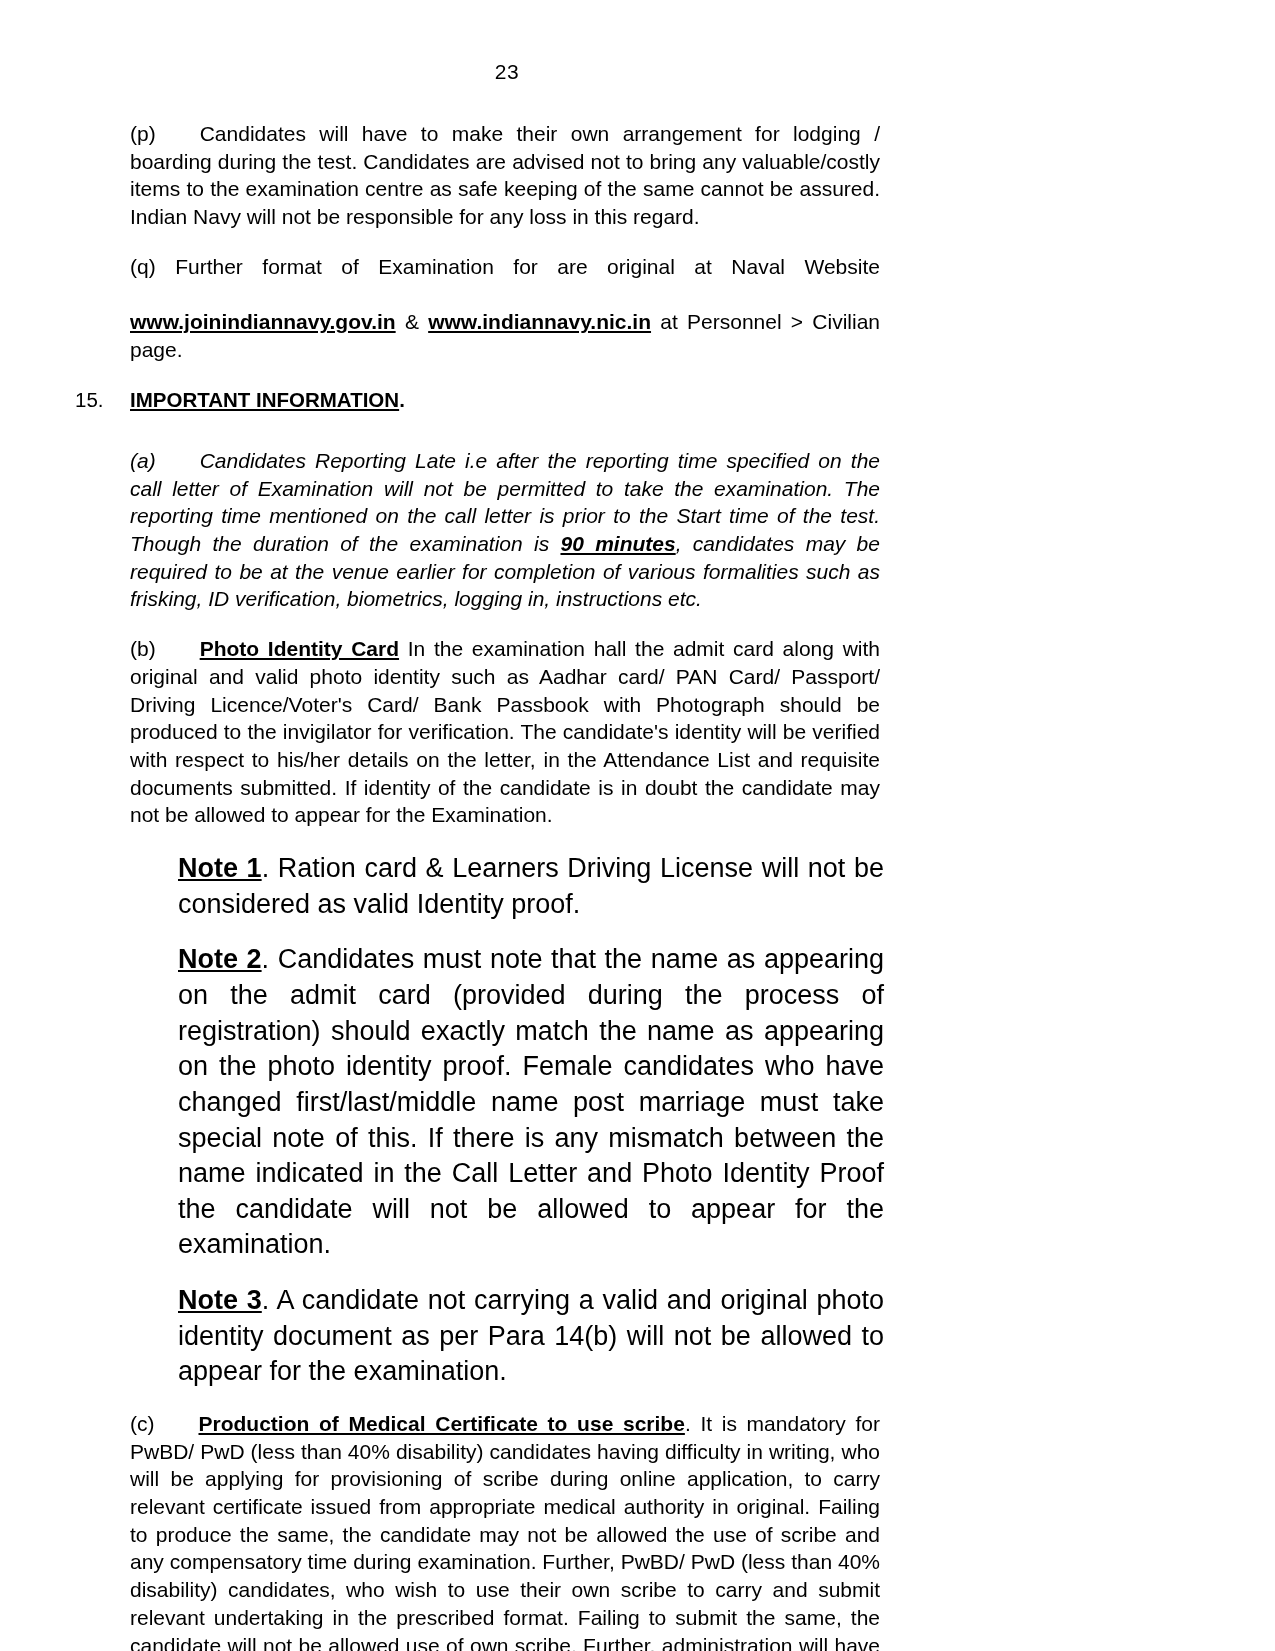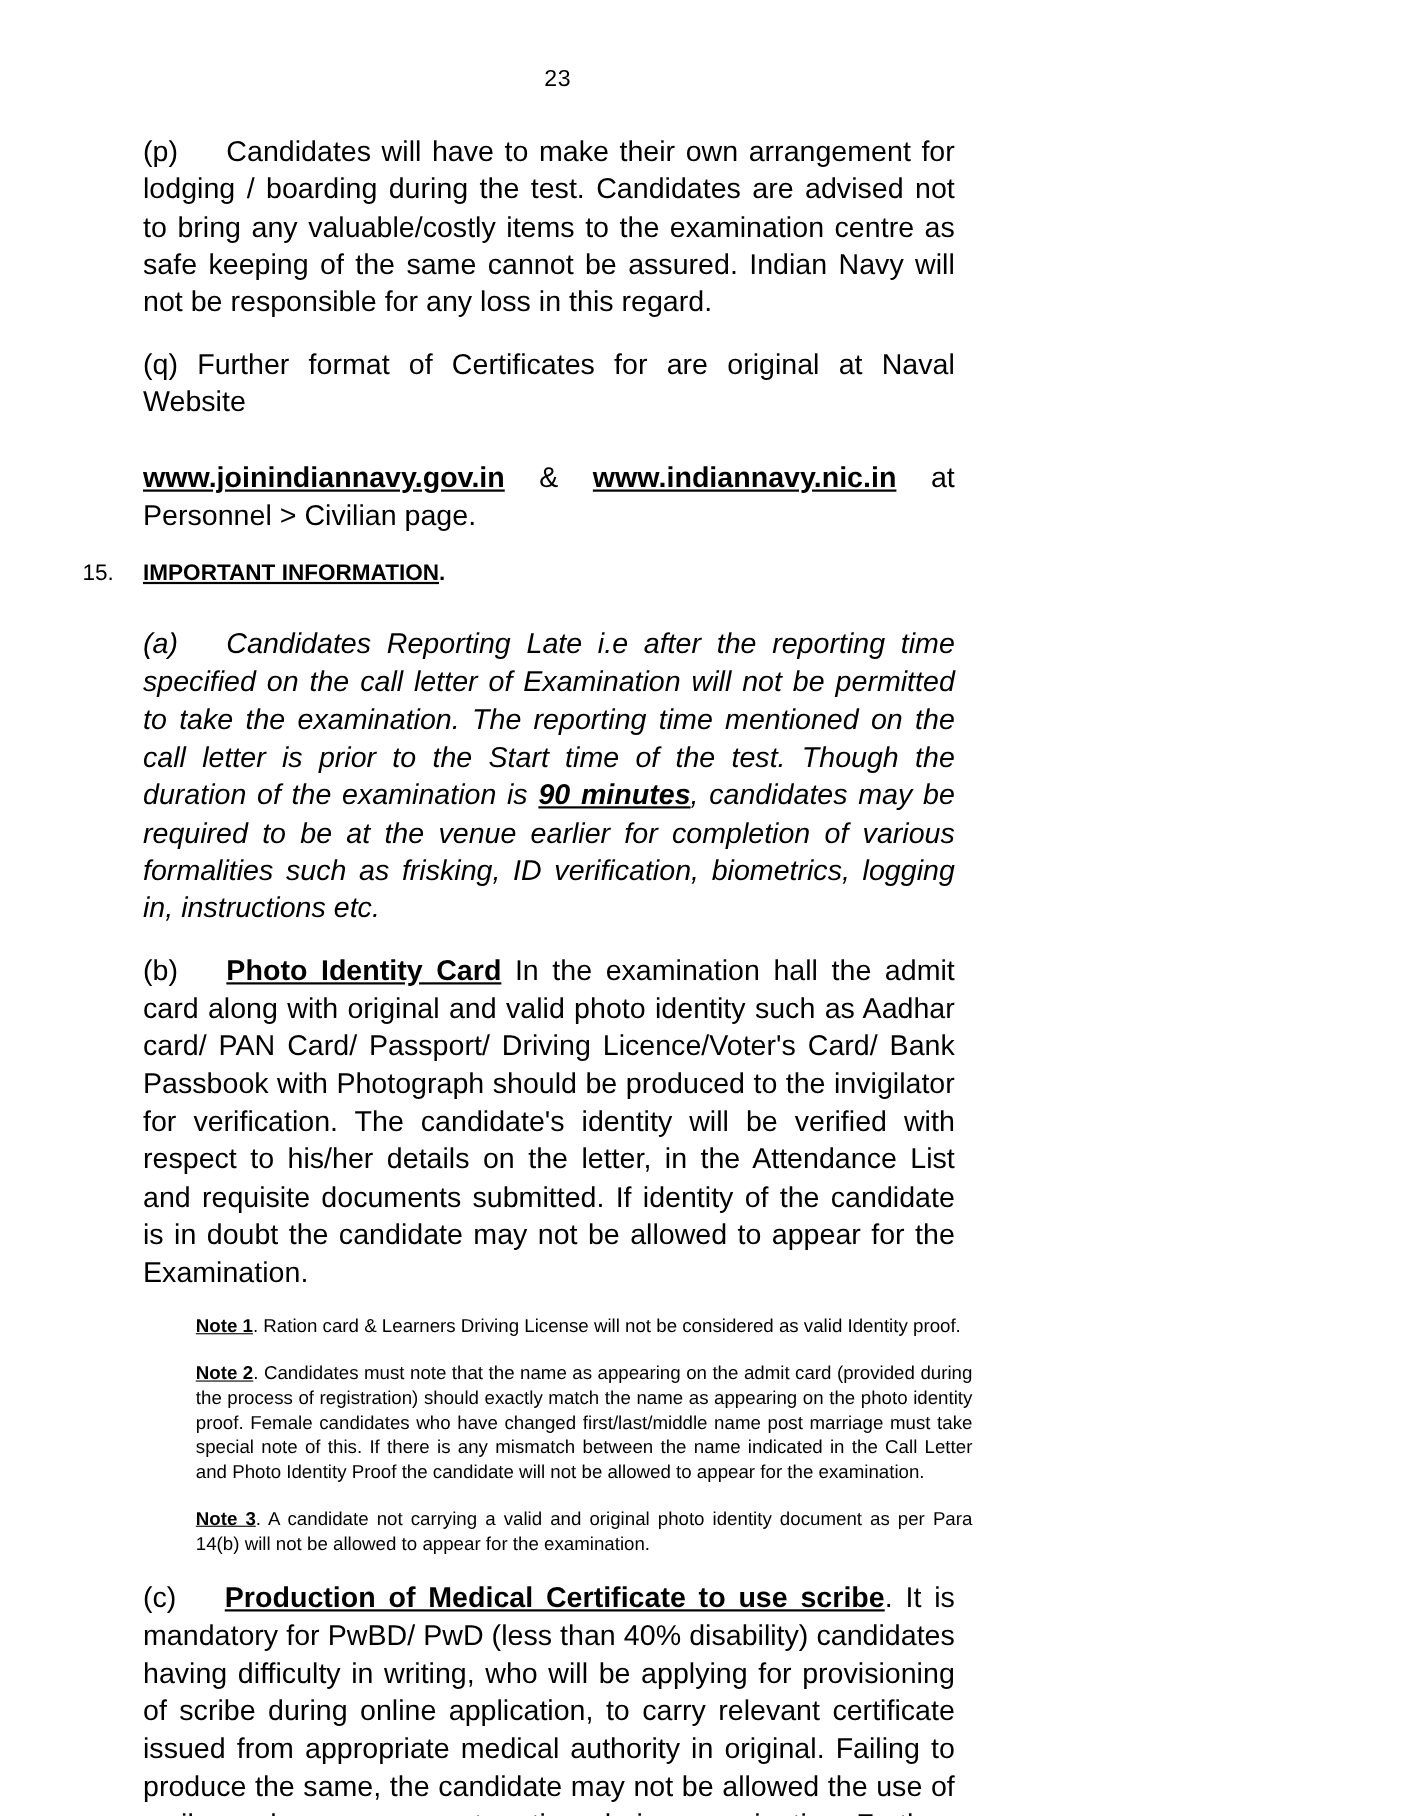--- a/index.html
+++ b/index.html
@@ -20,25 +20,25 @@
     box-sizing: border-box;
     padding: 60px 130px 29px 130px;
   }
   .page-number {
     text-align: center;
     font-size: 21px;
     margin-bottom: 36px;
     letter-spacing: 0.5px;
   }
   p.para {
-    font-size: 26px;
+    font-size: 21px;
     line-height: 1.32;
     text-align: justify;
     text-justify: inter-word;
-    margin: 0 16px 22px 0;
+    margin: 0 4px 22px 0;
   }
   .label-inline {
     display: inline-block;
   }
   .tab-after {
     display: inline-block;
     width: 44px;
   }
   b, .bold {
     font-weight: bold;
@@ -61,21 +61,21 @@
   }
   .section-head .title {
     font-weight: bold;
     text-decoration: underline;
   }
   .section-head .dot {
     font-weight: bold;
   }
   .note-block {
     margin: 0 0 20px 48px;
-    font-size: 17px;
+    font-size: 27px;
     line-height: 1.32;
     text-align: justify;
   }
   .q-line {
     display: block;
   }
   .spread {
     text-align: justify;
   }
   .spread:after {
@@ -95,21 +95,21 @@
   <p class="para">
     <span class="label-inline">(p)</span><span class="tab-after"></span><span>Candidates will have to make their own arrangement for lodging / boarding during the test. Candidates are advised not to bring any valuable/costly items to the examination centre as safe keeping of the same cannot be assured.  Indian Navy will not be responsible for any loss in this regard.</span>
   </p>
 
   <p class="para">
     <span class="spread q-line">
       <span>(q)</span>
       <span>Further</span>
       <span>format</span>
       <span>of</span>
-      <span>Certificates</span>
+      <span>Examination</span>
       <span>for</span>
       <span>are</span>
       <span>original</span>
       <span>at</span>
       <span>Naval</span>
       <span>Website</span>
     </span>
     <span class="bold ul nowrap">www.joinindiannavy.gov.in</span>
     <span>&amp;</span>
     <span class="bold ul nowrap">www.indiannavy.nic.in</span>

